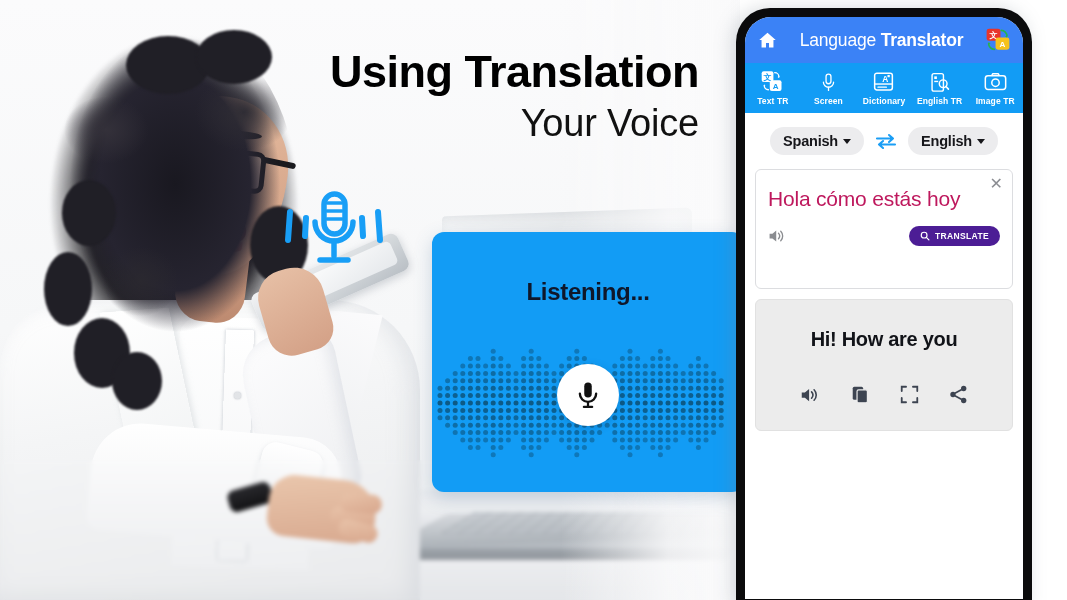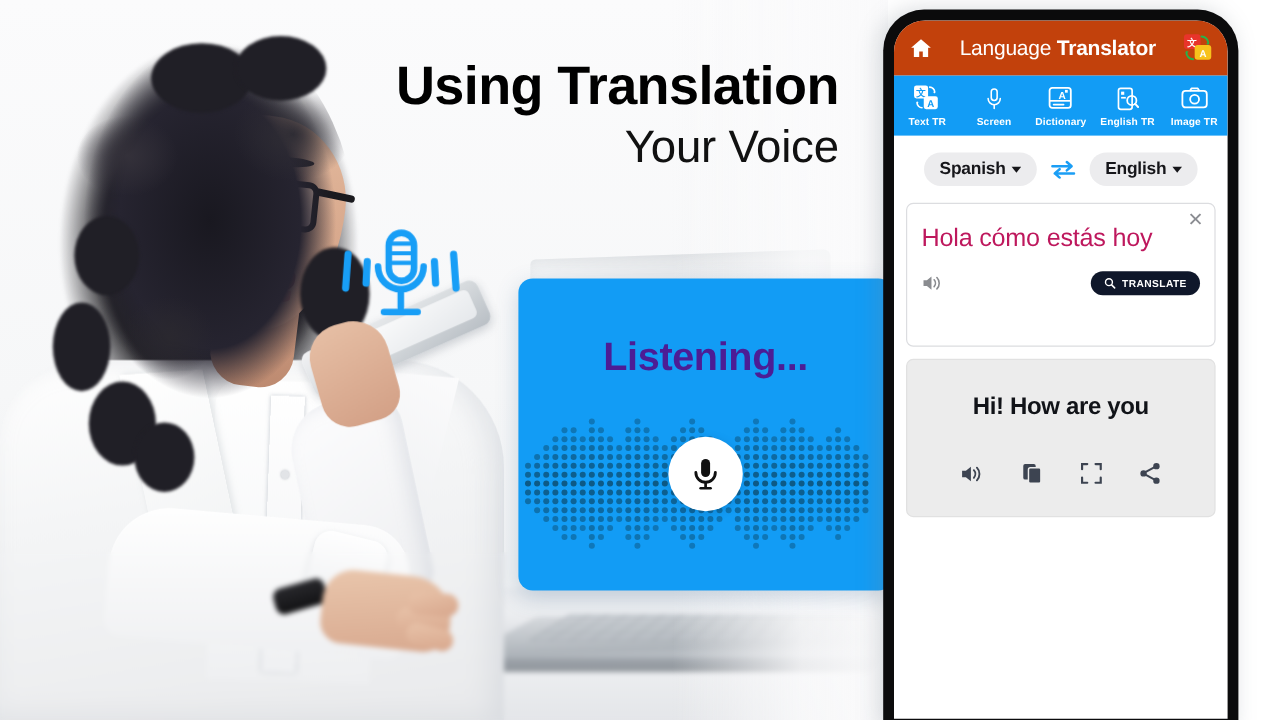--- a/index.html
+++ b/index.html
@@ -299,21 +299,21 @@
     width: 312px; height: 260px;
     background: #129cf5;
     border-radius: 12px;
     z-index: 7;
     box-shadow: 0 6px 18px rgba(70,110,150,.25);
     overflow: hidden;
   }
   .listening-title {
     position: absolute; left: 0; right: 0; top: 46px;
     text-align: center;
-    font-size: 33px; font-weight: 700; color: #4c1d95;
+    font-size: 24px; font-weight: 700; color: #0f172a;
     letter-spacing: -.3px;
   }
   .wave-canvas {
     position: absolute; left: 0; top: 96px; width: 312px; height: 150px;
   }
   .mic-button {
     position: absolute; left: 50%; top: 163px;
     transform: translate(-50%,-50%);
     width: 62px; height: 62px; border-radius: 50%;
     background: #ffffff;
@@ -333,21 +333,21 @@
     box-shadow: -4px 0 18px rgba(120,128,140,.28);
   }
   .phone-screen {
     width: 278px; height: 582px;
     background: #ffffff;
     border-radius: 26px 26px 0 0;
     overflow: hidden;
     position: relative;
   }
   .app-header {
-    height: 46px; background: #c2410c;
+    height: 46px; background: #3b82f6;
     display: flex; align-items: center; gap: 8px;
     padding: 0 12px;
   }
   .app-title {
     flex: 1; text-align: center;
     font-size: 17.5px; color: #ffffff; letter-spacing: -.2px;
   }
   .app-title b { font-weight: 700; }
   .app-title span.light { font-weight: 400; }
 
@@ -397,21 +397,21 @@
   }
   .input-text {
     font-size: 21px; color: #be185d; line-height: 1.22;
     margin-top: 6px; font-weight: 400; letter-spacing: -.2px;
   }
   .input-actions {
     display: flex; align-items: center; justify-content: space-between;
     margin-top: 14px;
   }
   .translate-btn {
-    background: #0f172a; border-radius: 14px;
+    background: #4c1d95; border-radius: 14px;
     padding: 5px 11px;
     display: flex; align-items: center; gap: 5px;
   }
   .translate-btn span {
     font-size: 8.5px; font-weight: 700; color: #ffffff; letter-spacing: .35px;
   }
 
   .card-output {
     margin: 10px 10px 0; background: #ececec;
     border: 1px solid #e1e1e1; border-radius: 6px;

